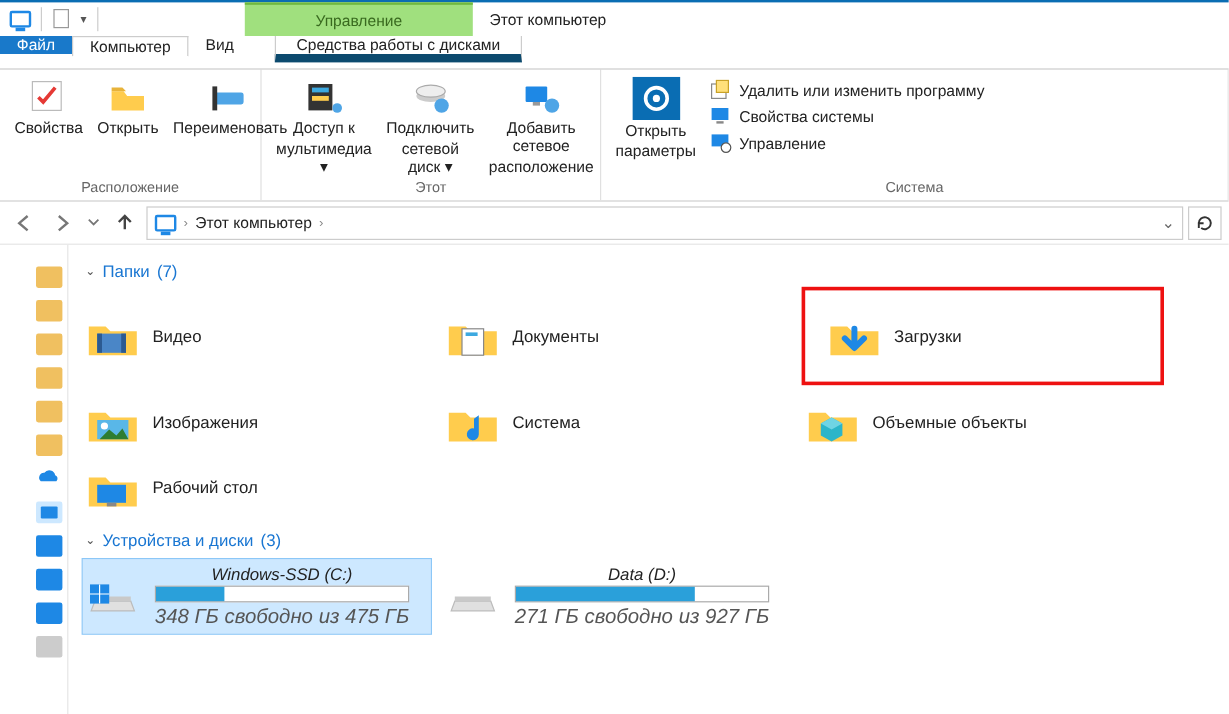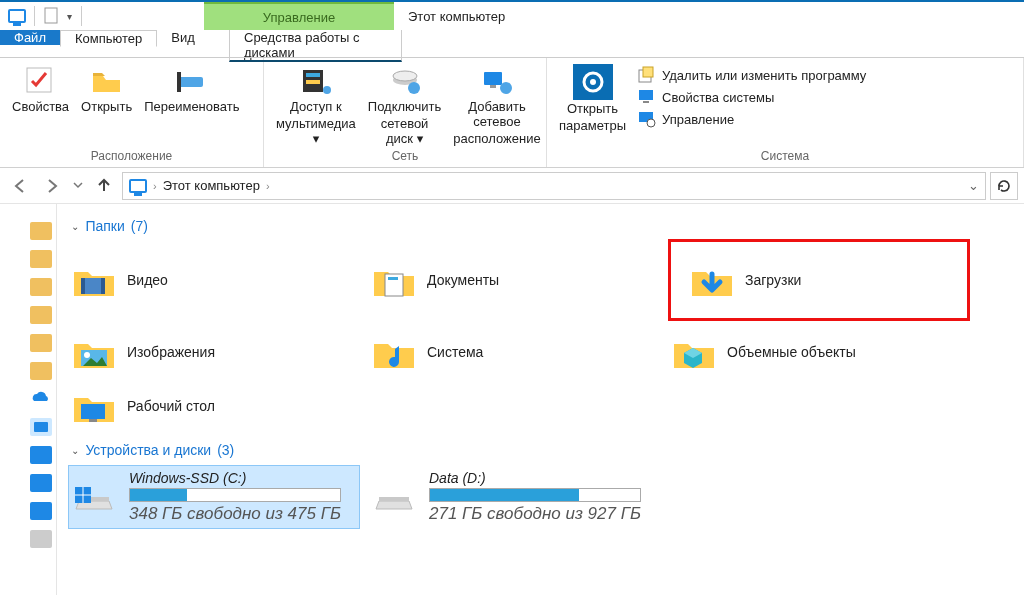--- a/index.html
+++ b/index.html
@@ -13,21 +13,21 @@
   .qat-sep { width:1px; height:20px; background:#ccc; margin:0 2px; }
   .qat-caret { width:10px; display:flex; align-items:center; color:#555; font-size:10px; }
   .context-tab { margin-left:120px; width:190px; background:#a0e07e; color:#396a1f; display:flex;align-items:center;justify-content:center; font-size:13px; border-top:2px solid #6fb93f; }
   .win-title { margin-left:14px; display:flex; align-items:center; font-size:13px; color:#222; }
 
   
   .ribtabs { height:28px; display:flex; align-items:flex-start; font-size:13px; position:relative; }
   .ribtab { padding:0 14px; display:flex; align-items:center; color:#222; }
   .ribtab.file { background:#1979ca; color:#fff; }
   .ribtab.active { background:#fff; border:1px solid #ccc; border-bottom:1px solid #fff; position:relative; z-index:2;}
-  .ribtab.context { position:absolute; left:229px; width:173px; justify-content:center; border:1px solid #ccc; border-bottom:2px solid #0c4a6e; border-top:none;}
+  .ribtab.context { position:absolute; left:229px; width:206px; justify-content:center; border:1px solid #ccc; border-bottom:7px solid #0c4a6e; border-top:none;}
   .ribtabs::after { content:""; position:absolute; left:0; right:0; bottom:0; height:1px; background:#ccc; }
 
   
   .ribbon { height:110px; display:flex; border-bottom:1px solid #d0d0d0; background:#fff; }
   .rgroup { display:flex; flex-direction:column; padding:4px 6px 2px; border-right:1px solid #e0e0e0; }
   .rgroup-items { display:flex; flex:1; align-items:flex-start; }
   .rgroup-label { height:16px; text-align:center; font-size:12px; color:#666; margin-top:auto; }
   .rbtn { display:flex; flex-direction:column; align-items:center; padding:2px 6px 0; text-align:center; font-size:13px; color:#222; line-height:1.15; gap:2px;}
   .rbtn .ico { width:34px; height:34px; display:flex; align-items:center; justify-content:center; }
   .small-list { display:flex; flex-direction:column; gap:4px; padding:4px 6px; }
@@ -46,21 +46,21 @@
   .navpane { width:57px; border-right:1px solid #e5e5e5; padding-top:18px; display:flex; flex-direction:column; gap:10px; align-items:flex-end; padding-right:4px;}
   .navitem { width:22px; height:18px; background:#f0c060; border-radius:2px; position:relative;}
   .navitem.sel { background:#cde8ff; }
   .navitem.pc::before{content:"";position:absolute;inset:4px;background:#1e88e5;border-radius:1px;}
   .navitem.od{ background:transparent;}
 
   .content { flex:1; padding:8px 12px 0; overflow:auto; max-height:100%;}
   .grouphdr { display:flex; align-items:center; gap:6px; color:#1976d2; font-size:14px; margin:6px 0 6px 2px;}
   .grouphdr .chev { font-size:10px; color:#555; }
 
-  .fgrid { display:grid; grid-template-columns: repeat(3, 300px); row-gap:10px; }
+  .fgrid { display:grid; grid-template-columns: repeat(3, 300px); row-gap:10px;text-align:center; }
   .fitem { display:flex; align-items:center; gap:10px; padding:2px; position:relative;}
   .fitem.hl { outline:3px solid #e11; outline-offset:-2px; padding:20px;}
   .fitem .name { font-size:14px; }
   .folder-ico { width:46px; height:40px; position:relative; }
 
   .drives { margin-top:8px; }
   .ditem { display:flex; align-items:center; gap:14px; padding:4px; width:290px;}
   .ditem.sel { background:#cde8ff; outline:1px solid #8cc7f7; }
   .dico{ width:42px; height:36px; }
   .dinfo { display:flex; flex-direction:column; gap:2px; min-width:200px;font-style:italic;}
@@ -96,21 +96,21 @@
 
 <div class="ribtabs">
   <div class="ribtab file">Файл</div>
   <div class="ribtab active">Компьютер</div>
   <div class="ribtab">Вид</div>
   <div class="ribtab context">Средства работы с дисками</div>
 </div>
 
 <div class="ribbon">
 
-  <div class="rgroup" style="width:264px">
+  <div class="rgroup" style="width:218px">
     <div class="rgroup-items">
       <div class="rbtn">
         <span class="ico">
           <svg width="34" height="30">
               <rect x="3" y="2" width="24" height="24" fill="#fff" stroke="#bbb"></rect>
               <path d="M8 15 l4 4 l10 -12" stroke="#e53935" stroke-width="3" fill="none"></path>
             </svg>
         </span>
         <span>Свойства</span>
       </div>
@@ -166,21 +166,21 @@
           <svg width="34" height="30">
               <rect x="4" y="6" width="18" height="13" fill="#1e88e5" rx="1"></rect>
               <rect x="10" y="19" width="6" height="3" fill="#999"></rect>
               <circle cx="26" cy="22" r="6" fill="#4fa5e6"></circle>
             </svg>
         </span>
         <span>Добавить сетевое</span>
         <span>расположение</span>
       </div>
     </div>
-    <div class="rgroup-label">Сеть</div>
+    <div class="rgroup-label">Этот</div>
   </div>
 
   <div class="rgroup" style="flex:1">
     <div class="rgroup-items">
       <div class="rbtn">
         <span class="ico" style="width:40px;height:36px">
           <svg width="40" height="36">
               <rect width="40" height="36" fill="#0a6db3"></rect>
               <circle cx="20" cy="18" r="9" fill="none" stroke="#fff" stroke-width="3"></circle>
               <circle cx="20" cy="18" r="3" fill="#fff"></circle>

